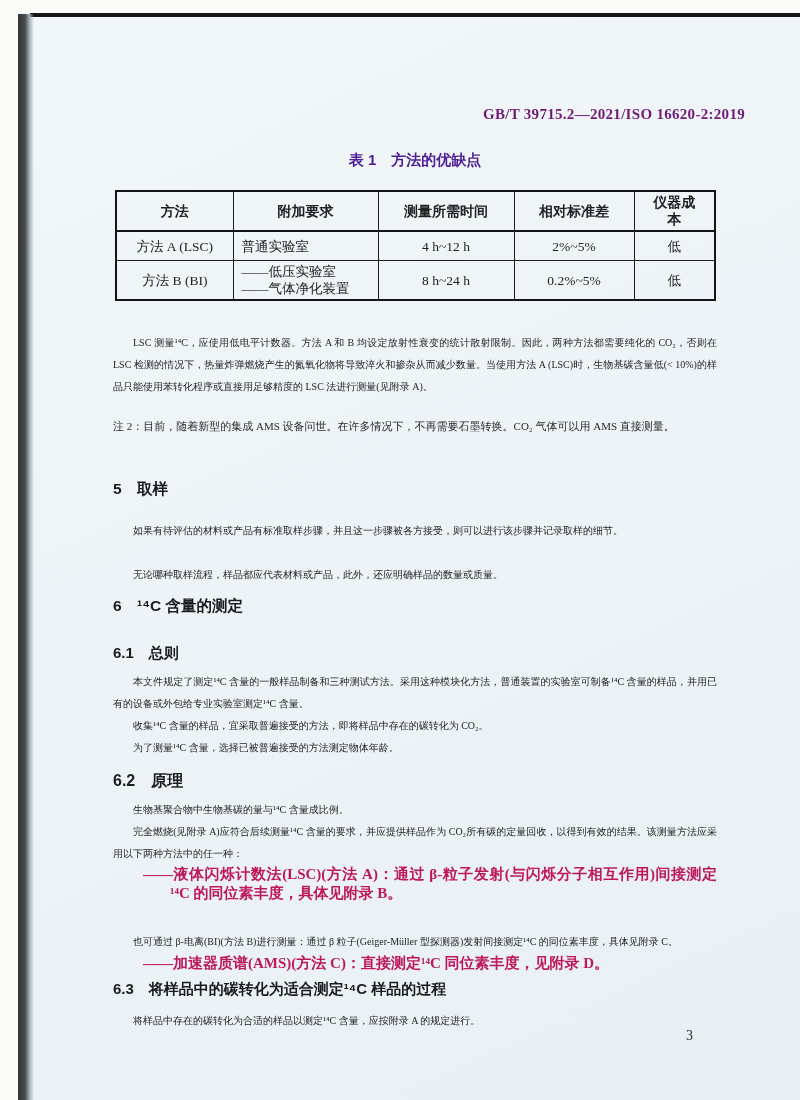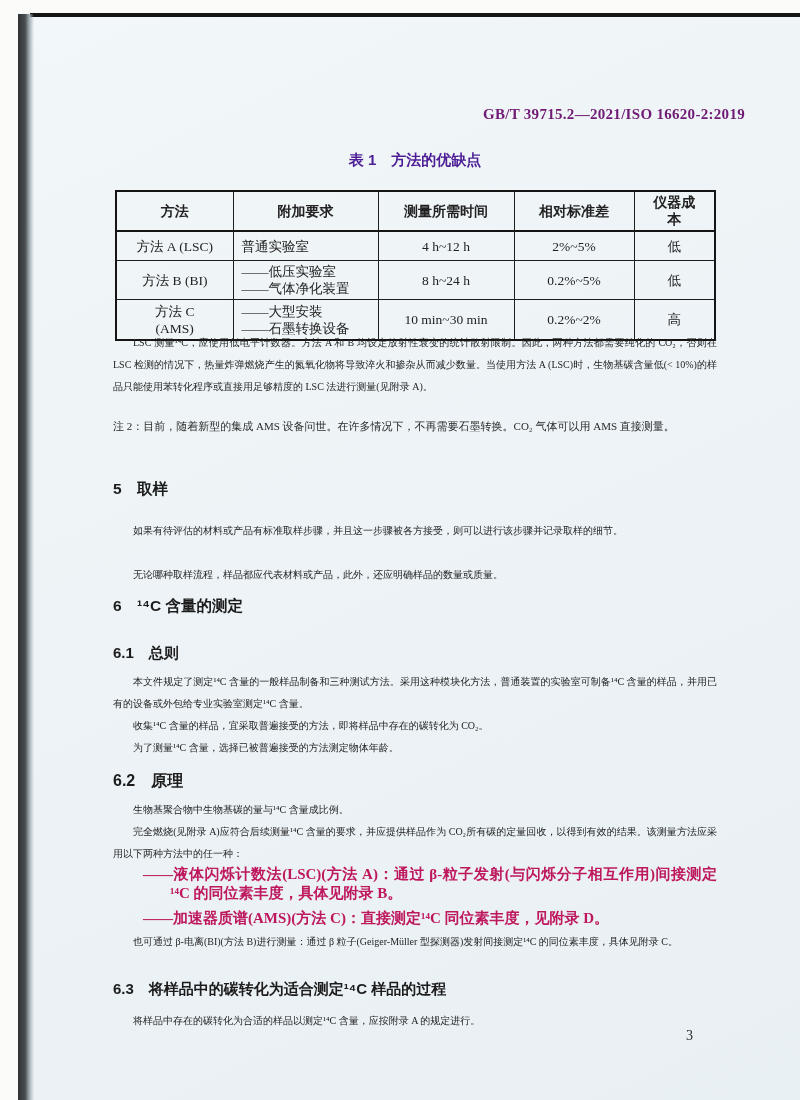--- a/index.html
+++ b/index.html
@@ -110,30 +110,20 @@
   <tr class="rB">
     <td>方法 B (BI)</td>
     <td class="req">
       <div>——低压实验室</div>
       <div>——气体净化装置</div>
     </td>
     <td>8 h~24 h</td>
     <td>0.2%~5%</td>
     <td>低</td>
   </tr>
-  <tr class="rC">
-    <td>方法 C (AMS)</td>
-    <td class="req">
-      <div>——大型安装</div>
-      <div>——石墨转换设备</div>
-    </td>
-    <td>10 min~30 min</td>
-    <td>0.2%~2%</td>
-    <td>高</td>
-  </tr>
 </tbody>
   </table>
 
 <div class="para ind" style="top:332px">LSC 测量¹⁴C，应使用低电平计数器。方法 A 和 B 均设定放射性衰变的统计散射限制。因此，两种方法都需要纯化的 CO₂，否则在 LSC 检测的情况下，热量炸弹燃烧产生的氮氧化物将导致淬火和掺杂从而减少数量。当使用方法 A (LSC)时，生物基碳含量低(&lt; 10%)的样品只能使用苯转化程序或直接用足够精度的 LSC 法进行测量(见附录 A)。</div>
 
 <div class="note" style="top:420px"><span>注 2：</span><span>目前，随着新型的集成 AMS 设备问世。在许多情况下，不再需要石墨转换。CO₂ 气体可以用 AMS 直接测量。</span></div>
 
 <div class="hsec" style="top:479px">5　取样</div>
 <div class="para ind" style="top:520px">如果有待评估的材料或产品有标准取样步骤，并且这一步骤被各方接受，则可以进行该步骤并记录取样的细节。</div>
 <div class="para ind" style="top:564px">无论哪种取样流程，样品都应代表材料或产品，此外，还应明确样品的数量或质量。</div>
@@ -141,19 +131,19 @@
 <div class="hsec" style="top:596px">6　¹⁴C 含量的测定</div>
 <div class="hsec" style="top:644px;font-size:15px">6.1　总则</div>
 <div class="para ind" style="top:671px">本文件规定了测定¹⁴C 含量的一般样品制备和三种测试方法。采用这种模块化方法，普通装置的实验室可制备¹⁴C 含量的样品，并用已有的设备或外包给专业实验室测定¹⁴C 含量。</div>
 <div class="para ind" style="top:715px">收集¹⁴C 含量的样品，宜采取普遍接受的方法，即将样品中存在的碳转化为 CO₂。</div>
 <div class="para ind" style="top:737px">为了测量¹⁴C 含量，选择已被普遍接受的方法测定物体年龄。</div>
 
 <div class="hsec" style="top:771px;font-size:16px">6.2　原理</div>
 <div class="para ind" style="top:799px">生物基聚合物中生物基碳的量与¹⁴C 含量成比例。</div>
 <div class="para ind" style="top:821px">完全燃烧(见附录 A)应符合后续测量¹⁴C 含量的要求，并应提供样品作为 CO₂所有碳的定量回收，以得到有效的结果。该测量方法应采用以下两种方法中的任一种：</div>
 <div class="dash" style="top:865px">——液体闪烁计数法(LSC)(方法 A)：通过 β-粒子发射(与闪烁分子相互作用)间接测定¹⁴C 的同位素丰度，具体见附录 B。</div>
-<div class="dash" style="top:909px">——加速器质谱(AMS)(方法 C)：直接测定¹⁴C 同位素丰度，见附录 D。</div>
+<div class="dash" style="top:954px">——加速器质谱(AMS)(方法 C)：直接测定¹⁴C 同位素丰度，见附录 D。</div>
 <div class="para ind" style="top:931px">也可通过 β-电离(BI)(方法 B)进行测量：通过 β 粒子(Geiger-Müller 型探测器)发射间接测定¹⁴C 的同位素丰度，具体见附录 C。</div>
 
 <div class="hsec" style="top:980px;font-size:15px">6.3　将样品中的碳转化为适合测定¹⁴C 样品的过程</div>
 <div class="para ind" style="top:1010px">将样品中存在的碳转化为合适的样品以测定¹⁴C 含量，应按附录 A 的规定进行。</div>
 
 <div class="pagenum">3</div>
 
 </body></html>

